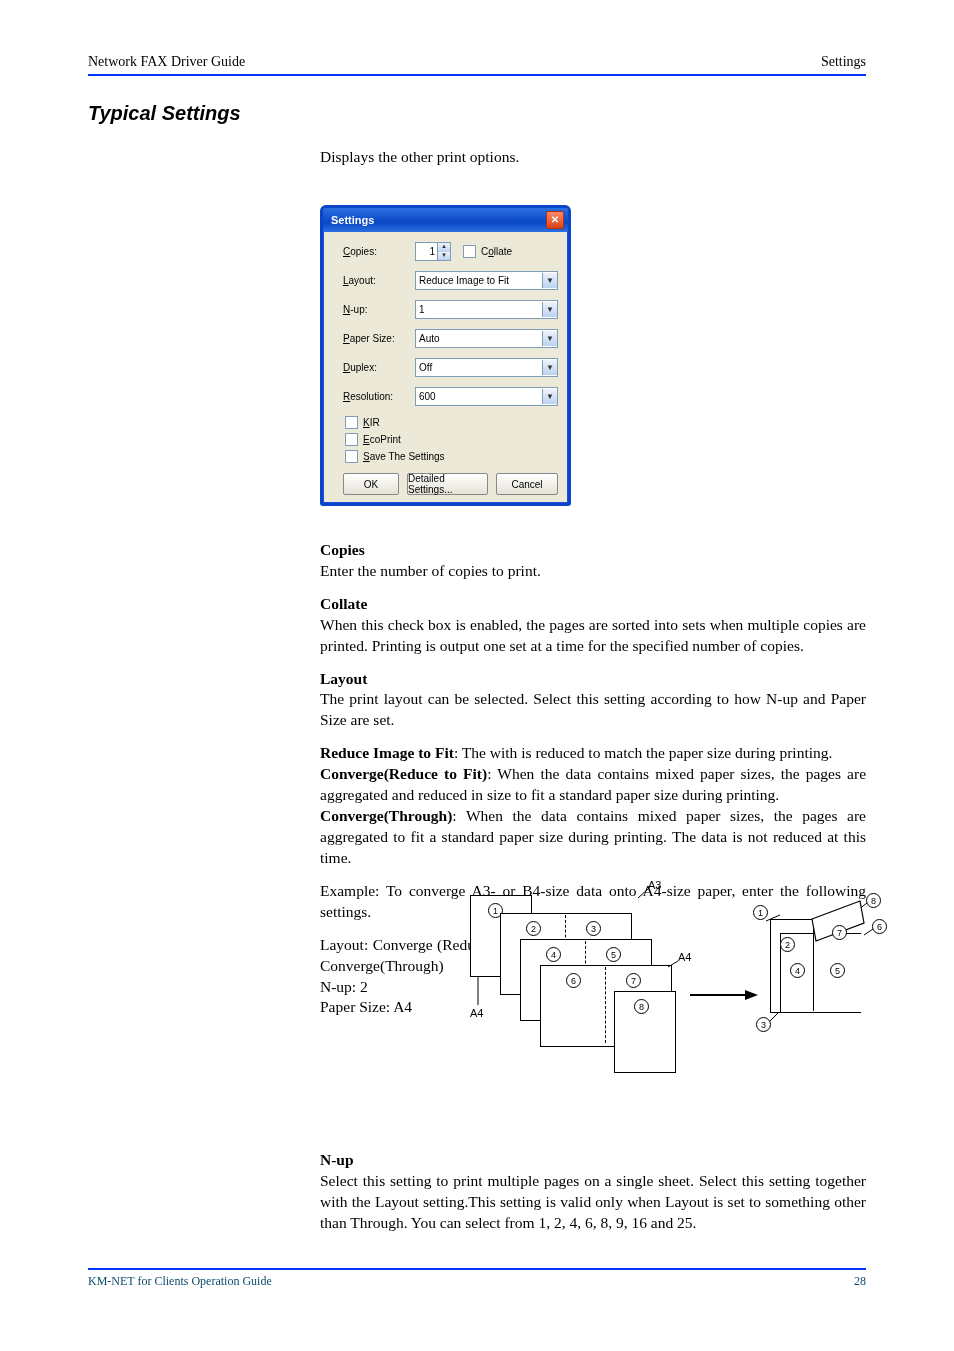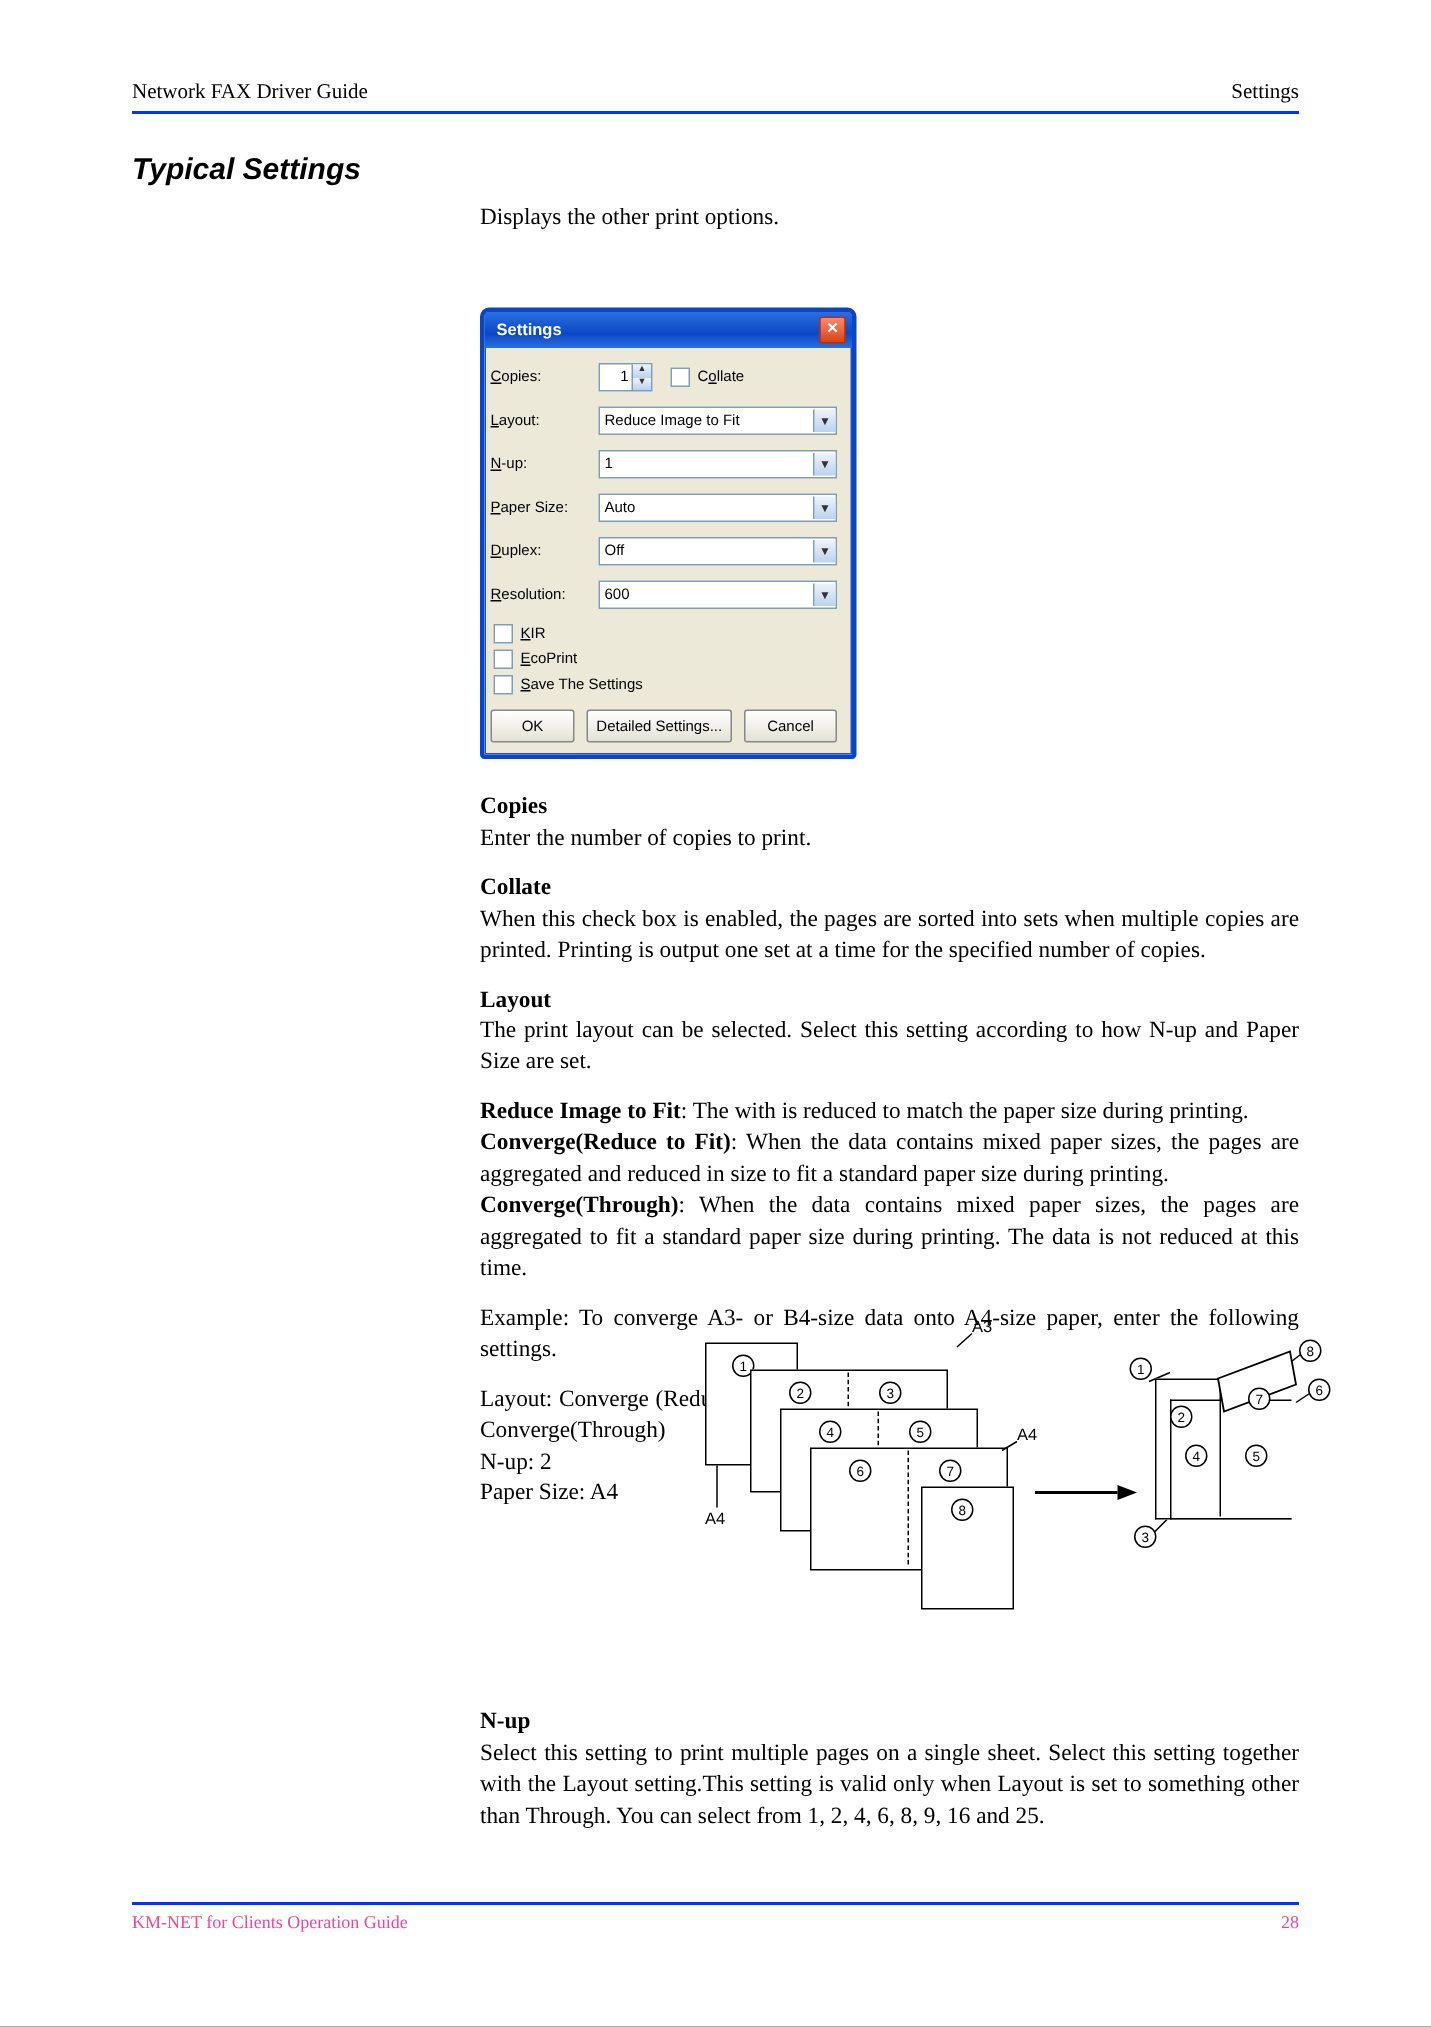--- a/index.html
+++ b/index.html
@@ -42,21 +42,21 @@
   .rule{
     height:2px;
     background:var(--link-blue);
     margin-bottom:26px;
   }
   .heading{
     font-family:Arial,Helvetica,sans-serif;
     font-weight:bold;
     font-style:italic;
     font-size:20px;
-    margin:0 0 10px 0;
+    margin:0 0 22px 0;
   }
   .body-text{
     margin-left:232px;
     font-size:15.5px;
     line-height:1.35;
     text-align:justify;
   }
   .body-text p{margin:0 0 12px 0;}
   .body-text .tight{margin:0;}
   .field-label{font-weight:bold;}
@@ -90,21 +90,21 @@
     background:linear-gradient(to bottom,#ff8a6b,#d84315);
     border:1px solid #b03010;
     border-radius:2px;
     color:#fff;
     display:flex;align-items:center;justify-content:center;
     font-weight:bold;
     font-size:10px;
     line-height:1;
   }
   .xp-body{
-    padding:10px 10px 8px 4px;
+    padding:10px 10px 8px 20px;
   }
   .xp-row{
     display:flex;
     align-items:center;
     margin-bottom:10px;
   }
   .xp-row-label{
     width:72px;
     flex-shrink:0;
   }
@@ -174,21 +174,21 @@
   .u{text-decoration:underline;}
 
   
   .footer{
     position:absolute;
     left:var(--margin-x);
     right:var(--margin-x);
     bottom:62px;
   }
   .rule-footer{height:2px;background:var(--link-blue);margin-bottom:4px;}
-  .footer-row{display:flex;justify-content:space-between;font-size:12px;color:#ec4899;gap:48px;}
+  .footer-row{display:flex;justify-content:space-between;font-size:12px;color:#0c4a6e;gap:48px;}
 
   
   .diagram{
     position:absolute;
     left:460px;
     top:895px;
     width:415px;
     height:185px;
     font-family:Arial,sans-serif;
     font-size:12px;

